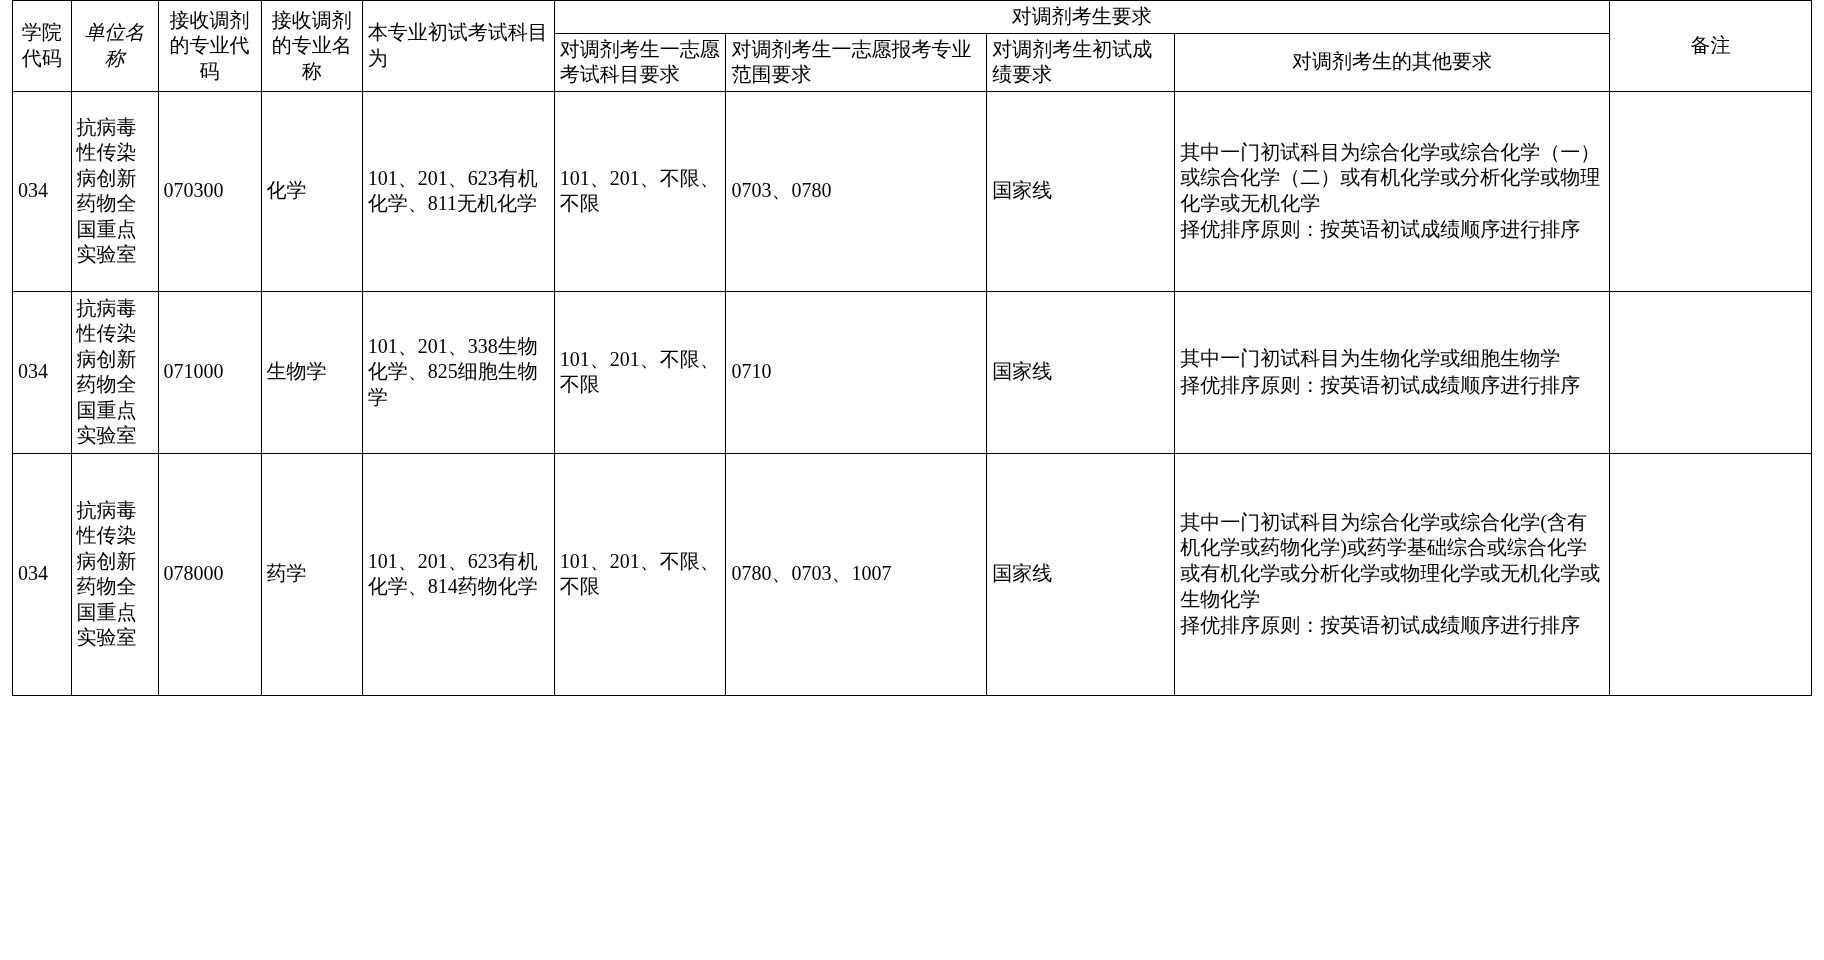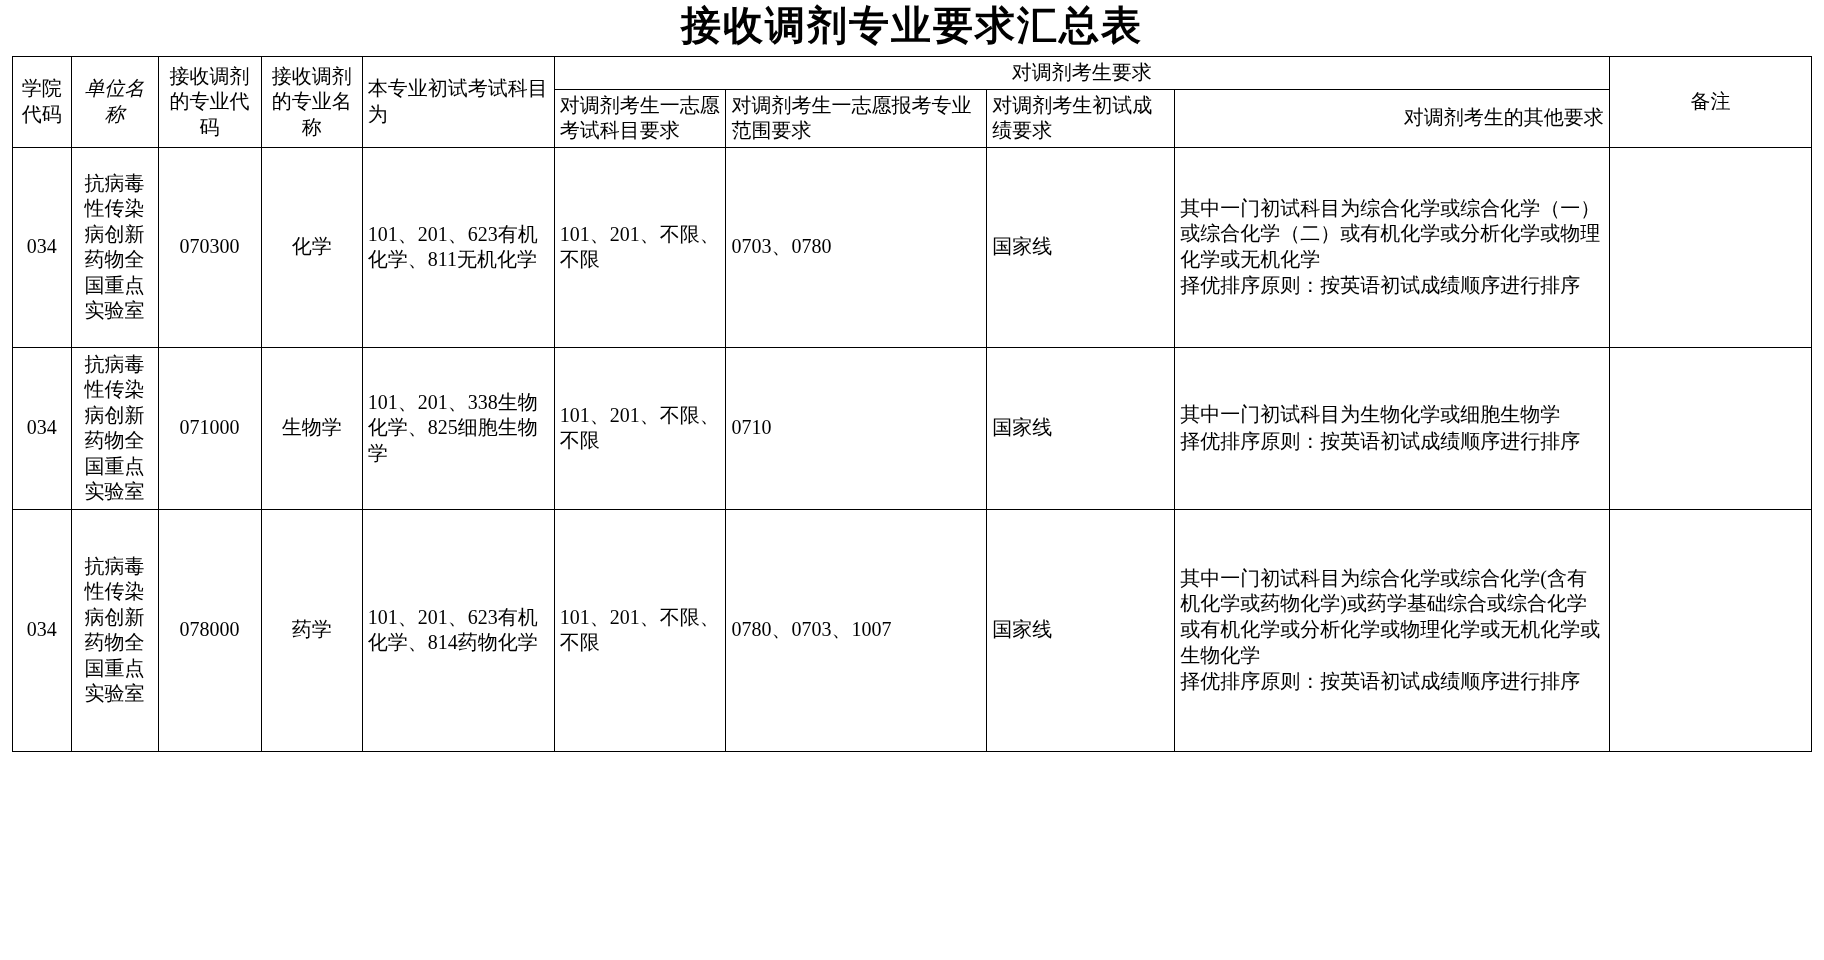--- a/index.html
+++ b/index.html
@@ -54,24 +54,24 @@
   }
   
   .c-code   { width: 58px;  text-align: center; }
   .c-unit   { width: 86px;  text-align: center; font-style: italic; }
   .c-mcode  { width: 102px; text-align: center; }
   .c-mname  { width: 100px; text-align: center; }
   .c-subj   { width: 190px; text-align: left; }
   .c-req1   { width: 170px; text-align: left; }
   .c-req2   { width: 258px; text-align: left; font-family: Liberation Serif, serif; }
   .c-req3   { width: 186px; text-align: left; }
-  .c-req4   { width: 430px; text-align: right; }
+  .c-req4   { width: 430px; text-align: center; }
   .c-remark { width: 200px; text-align: center; }
 
-  tbody td.cell-center { text-align: center; }
+  tbody td.cell-center { }
   tbody td.cell-left { text-align: left; }
 
   .row-r1 { height: 200px; }
   .row-r2 { height: 162px; }
   .row-r3 { height: 242px; }
 
   .unit-cell {
     line-height: 1.22;
     font-size: 20px;
   }
@@ -87,21 +87,20 @@
   }
   .other-req .rule b {
     font-weight: normal;
   }
 </style>
 </head>
 <body>
 
 <div class="page">
 
-  <div class="doc-title">接收调剂专业要求汇总表</div>
 
   <table class="main">
     <colgroup>
       <col class="c-code">
       <col class="c-unit">
       <col class="c-mcode">
       <col class="c-mname">
       <col class="c-subj">
       <col class="c-req1">
       <col class="c-req2">

